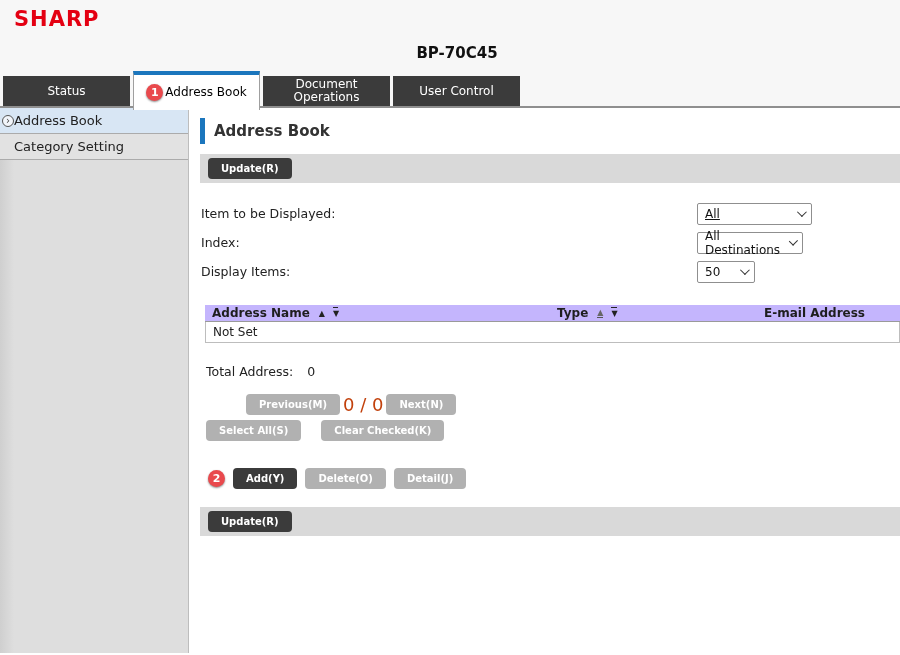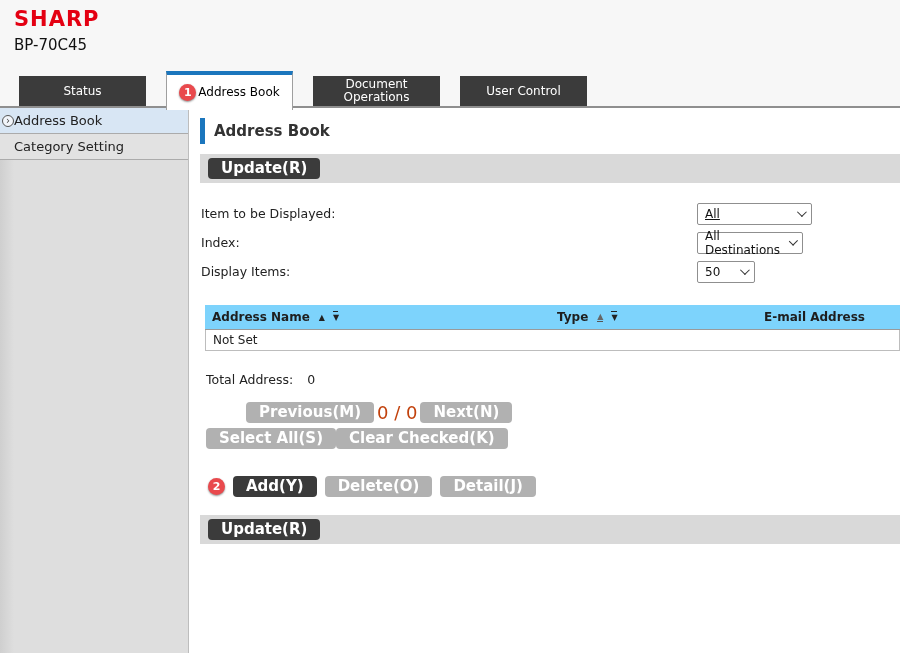--- a/index.html
+++ b/index.html
@@ -6,26 +6,26 @@
   html,body { width:900px; height:655px; overflow:hidden; }
   body {
     font-family:"DejaVu Sans","Liberation Sans",sans-serif;
     font-size:12px; color:#222; background:#ffffff;
   }
   .page { width:900px; height:655px; position:relative; background:#fff; }
 
   
   .header { height:76px; background:#f7f7f7; padding:6px 0 8px 14px; }
   .brand { color:#e40012; font-size:21px; font-weight:bold; letter-spacing:1px; line-height:26px; }
-  .model { color:#111; font-size:15px; font-weight:normal; margin-top:4px; }
+  .model { color:#111; font-size:15px; font-weight:bold; margin-top:12px;text-align:center; }
 
   
   .tabzone { background:#f7f7f7; }
   .tabbar {
-    display:flex; gap:20px; padding-left:19px; height:32px;
+    display:flex; gap:3px; padding-left:3px; height:32px;
     border-bottom:2px solid #8f8f8f; position:relative;
   }
   .tab {
     width:127px; background:#3b3b3b; color:#fff; cursor:pointer;
     display:flex; align-items:center; justify-content:center; text-align:center;
     font-size:12px; line-height:13px; position:relative;
   }
   .tab.active {
     background:#fff; color:#000; z-index:2;
     border-top:4px solid #1b76bd;
@@ -65,21 +65,21 @@
   
   .page-head { display:flex; align-items:center; margin-top:2px; height:26px; }
   .head-bar { width:5px; height:26px; background:#1b76bd; margin-right:9px; }
   .page-title { font-size:15px; font-weight:bold; color:#333; }
 
   
   .cmdbar { background:#d9d9d9; height:29px; margin-top:10px; display:flex; align-items:center; padding-left:8px; }
 
   .btn {
     border:none; border-radius:4px; color:#fff; font-weight:bold;
-    font-size:15px; font-family:inherit; padding:4px 13px; height:21px;
+    font-size:10px; font-family:inherit; padding:4px 13px; height:21px;
     line-height:13px; cursor:pointer;
   }
   .btn.dark { background:#3b3b3b; }
   .btn.disabled { background:#b1b1b1; cursor:default; }
 
   
   .filters { margin:16px 0 0 1px; }
   .filter-row { display:flex; align-items:center; height:29px; }
   .filter-label { width:496px; font-size:12.5px; color:#222; }
   .selectbox {
@@ -87,37 +87,37 @@
     display:inline-flex; align-items:center; justify-content:space-between;
     padding:0 7px; font-size:12px; color:#111; cursor:pointer;
   }
   .sel-all { width:115px;text-decoration:underline; }
   .sel-index { width:106px; }
   .sel-items { width:58px; }
   .chev { width:7px; height:7px; border-right:1.6px solid #333; border-bottom:1.6px solid #333; transform:rotate(45deg) translateY(-2px); margin-left:6px; }
 
   
   .table { margin-top:19px; margin-left:5px; width:695px; }
-  .thead { display:flex; background:#7dd3fc; height:25px; align-items:center; border-bottom:1px solid #9a9a9a; }
+  .thead { display:flex; background:#c4b5fd; height:17px; align-items:center; border-bottom:1px solid #9a9a9a; }
   .th { font-weight:bold; font-size:12px; color:#1e1e1e; padding-left:7px; display:flex; align-items:center; }
   .th-name { width:345px; } .th-type { width:207px; } .th-mail { flex:1; }
   .sort-up { font-size:8px; margin-left:9px; color:#222; cursor:pointer; }
   .sort-up.lined { color:#666; border-bottom:1.5px solid #555; line-height:8px; }
   .sort-down { font-size:8px; margin-left:8px; color:#222; cursor:pointer; display:inline-block; position:relative; line-height:9px; }
   .sort-down::before { content:''; position:absolute; top:-2px; left:0; right:1px; height:1.5px; background:#222; }
   .trow { display:flex; height:21px; align-items:center; border:1px solid #bdbdbd; border-top:none; background:#fff; }
   .td { font-size:12px; color:#222; padding-left:7px; }
   .td-name { width:345px; }
 
   
   .total-line { margin:21px 0 0 6px; font-size:12.5px; }
   .total-line .v { margin-left:14px; }
   .pagerow { display:flex; align-items:center; margin:15px 0 0 6px;padding-left:40px; }
   .pagecount { font-size:18px; margin:0 3px; color:#c2410c; }
-  .selrow { display:flex; align-items:center; margin:5px 0 0 6px; gap:0; }
+  .selrow { display:flex; align-items:center; margin:5px 0 0 6px; gap:20px; }
 
   
   .actionrow { display:flex; align-items:center; margin:27px 0 0 8px; gap:8px; position:relative; }
   .actionrow .badge { margin-right:0; }
 
   .bottombar { margin-top:18px; }
 </style>
 </head>
 <body>
 

